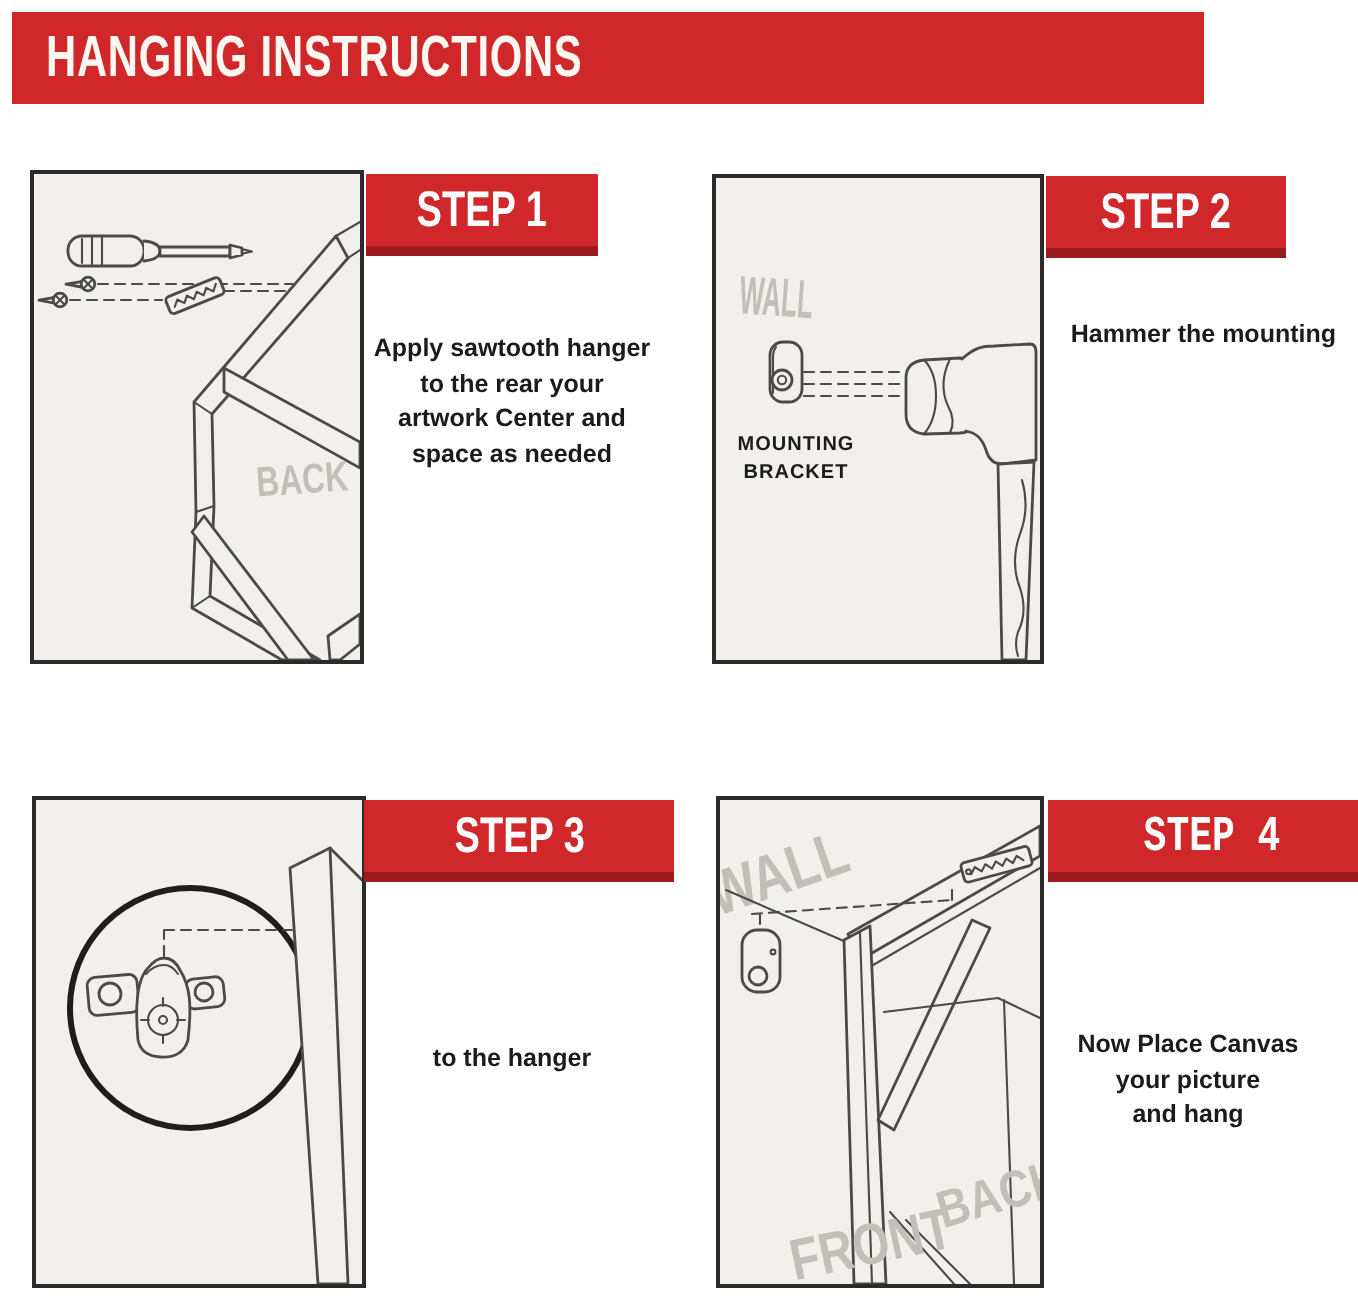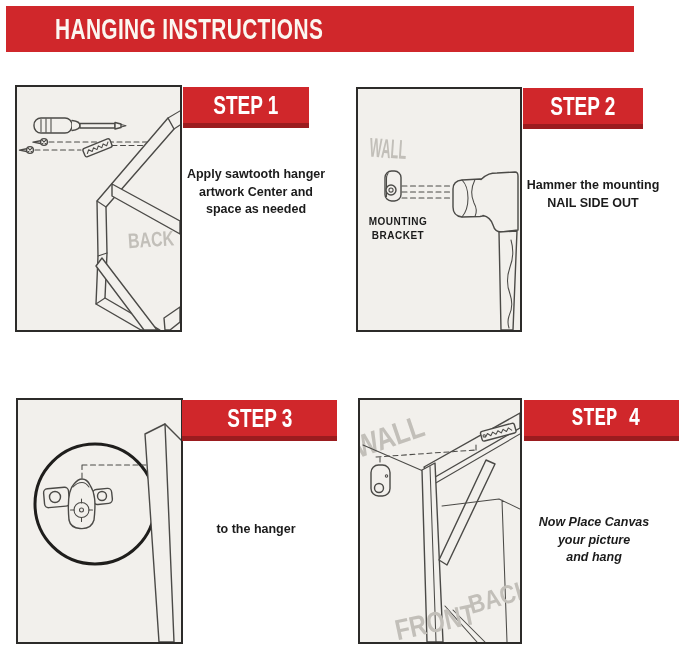--- a/index.html
+++ b/index.html
@@ -3,21 +3,21 @@
 <meta charset="utf-8">
 <style>
   html,body { margin:0; padding:0; }
   body {
     width:679px; height:648px; position:relative; overflow:hidden;
     background:#ffffff; font-family:"Liberation Sans", sans-serif;
   }
   
   .header {
     position:absolute; left:6px; top:6px; width:596px; height:46px;
-    background:#d0272b; display:flex; align-items:center;padding-left:32px;
+    background:#d0272b; display:flex; align-items:center;
   }
   .header .title {
     display:inline-block; margin-left:17px; font-size:29px; font-weight:700;
     color:#fbf7f1; letter-spacing:0.5px; white-space:nowrap;
     transform:scaleX(0.72); transform-origin:0 50%;
   }
   
   .panel {
     position:absolute; background:#f2f0ec; border:2px solid #2c2b29;
     box-sizing:border-box; overflow:hidden;
@@ -30,33 +30,33 @@
   
   .step-banner {
     position:absolute; height:36px; background:#d0272b;
     border-bottom:5px solid #9b1c1f;
     display:flex; align-items:center; justify-content:center;
   }
   .step-banner span {
     display:inline-block; font-size:25px; font-weight:700; color:#ffffff;
     white-space:nowrap; transform:scaleX(0.76);
   }
-  #banner1 { left:183px; top:87px;  width:126px; }
+  #banner1 { left:183px; top:87px;  width:116px; }
   #banner2 { left:523px; top:88px;  width:120px; }
   #banner3 { left:182px; top:400px; width:155px; }
   #banner4 { left:524px; top:400px; width:164px;font-family:Liberation Mono, monospace; }
   
   .step-text {
     position:absolute; width:150px; text-align:center;
     font-size:12.5px; font-weight:700; line-height:17.5px; color:#1b1b1b;
   }
   #text1 { left:181px; top:166px; }
-  #text2 { left:518px; top:177px; }
+  #text2 { left:518px; top:159px;text-align:right; }
   #text3 { left:181px; top:521px; }
-  #text4 { left:519px; top:514px;font-style:italic; }
+  #text4 { left:519px; top:514px; }
   
   .ln    { fill:none; stroke:#4b4a47; stroke-width:1.4; stroke-linejoin:round; stroke-linecap:round; }
   .thin  { stroke-width:1.05; }
   .fillbg{ fill:#f2f0ec; }
   .dash  { stroke-dasharray:5 3.5; }
   .ghost { fill:#c2bfb9; font-weight:700; stroke:none; }
   .lbl   { font-size:10px; font-weight:700; fill:#1b1b1b; letter-spacing:0.5px; stroke:none; }
 </style>
 </head>
 <body>
@@ -96,20 +96,21 @@
       <polygon class="ln fillbg" points="147,231 163,220 163,235 153,243 148,243"></polygon>
       <text class="ghost" x="111" y="160" font-size="21" textLength="46" lengthAdjust="spacingAndGlyphs" transform="rotate(-4 130 152)">BACK</text>
     </g>
   </svg>
 </div>
 <div class="step-banner" id="banner1">
   <span>STEP 1</span>
 </div>
 <div class="step-text" id="text1">
   <div>Apply sawtooth hanger</div>
+  <div>to the rear your</div>
   <div>artwork Center and</div>
   <div>space as needed</div>
 </div>
 
 <div class="panel" id="panel2">
   <svg viewBox="0 0 162 241">
     <text class="ghost" x="12" y="69" font-size="27" textLength="37" lengthAdjust="spacingAndGlyphs" transform="rotate(4 32 55)">WALL</text>
     <path class="ln thin dash" d="M44,97 H94 M44,103 H92 M44,109 H94"></path>
     <g>
       <rect x="27" y="82" width="16" height="30" rx="6.5" class="ln fillbg"></rect>
@@ -128,21 +129,20 @@
       <text class="lbl" x="40" y="136" text-anchor="middle">MOUNTING</text>
       <text class="lbl" x="40" y="150" text-anchor="middle">BRACKET</text>
     </g>
   </svg>
 </div>
 <div class="step-banner" id="banner2">
   <span>STEP 2</span>
 </div>
 <div class="step-text" id="text2">
   <div>Hammer the mounting</div>
-  <div>NAIL SIDE OUT</div>
 </div>
 
 <div class="panel" id="panel3">
   <svg viewBox="0 0 163 242">
     <circle cx="77" cy="104" r="60" fill="none" stroke="#1f1e1c" stroke-width="3"></circle>
     <path class="ln thin dash" d="M64,78 V65 M64,65 H128"></path>
     <g>
       <rect x="26" y="88" width="25" height="19" rx="4" class="ln fillbg" transform="rotate(-5 38 97)"></rect>
       <circle cx="37" cy="97" r="5.5" class="ln fillbg"></circle>
       <rect x="75" y="89" width="19" height="15" rx="4" class="ln fillbg" transform="rotate(-6 84 96)"></rect>

